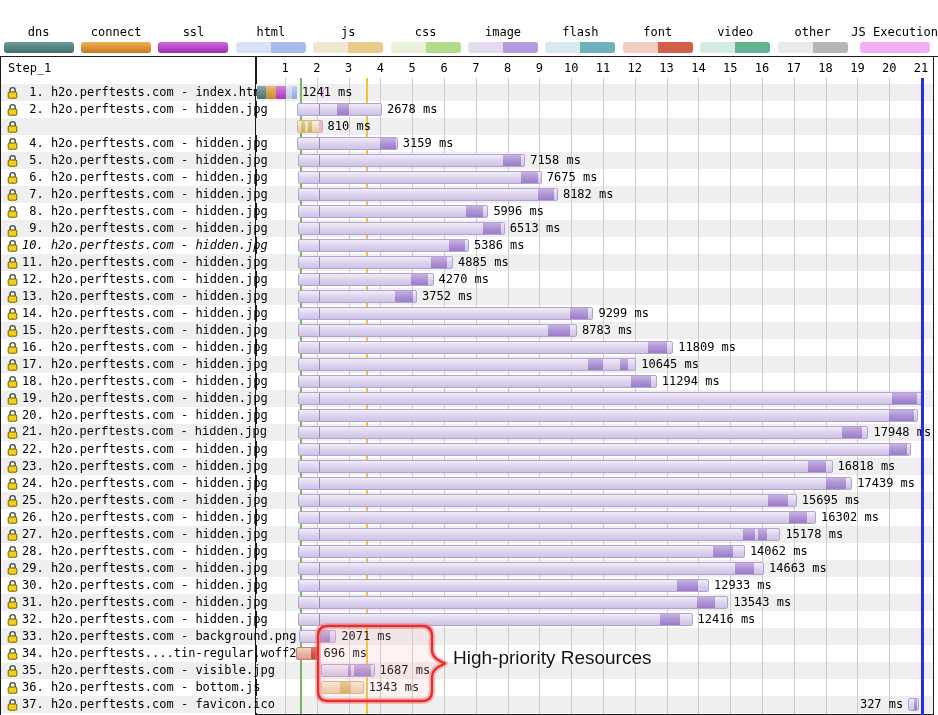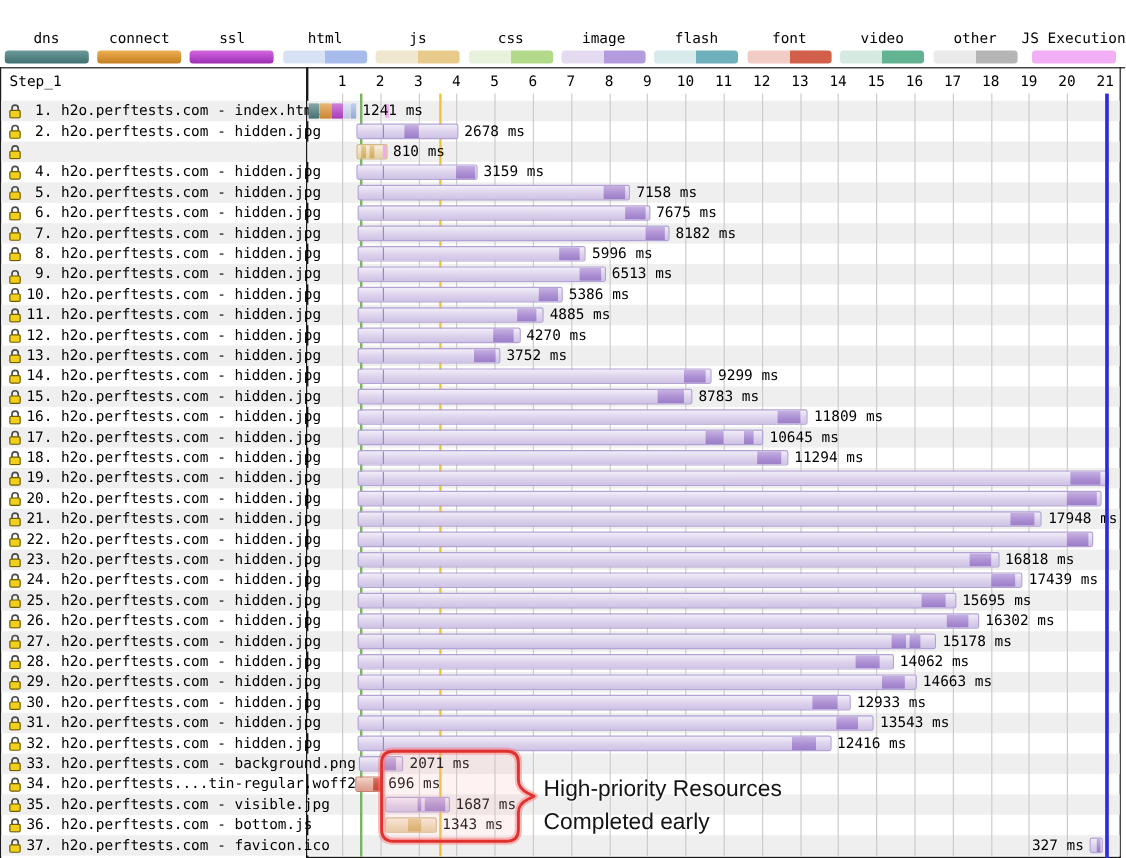--- a/index.html
+++ b/index.html
@@ -304,21 +304,21 @@
       <div class="mslabel" style="left: 493.393px; top: 181px; position: absolute;">5996 ms</div>
       <div class="rowlabel" style="left: 2px; top: 198px; width: 252px; height: 17px; position: absolute; align-items: flex-end;"><svg width="11" height="13" viewBox="0 0 11 13">
           <path d="M3,6.5 V4.2 a2.6,2.6 0 0 1 5.2,0 V6.5" fill="none" stroke="#4a4a4a" stroke-width="1.4"></path>
           <rect x="1.2" y="6" width="8.6" height="6.2" rx="1" fill="#f2cf1d" stroke="#6e5d00" stroke-width="1"></rect>
         </svg><span> 9. h2o.perftests.com - hidden.jpg</span></div>
       <div class="bar image" style="left: 297.72px; top: 200px; width: 207.113px; position: absolute;">
         <div class="seg dark-image" style="left: 90%; width: 8.5%;"></div>
         <div class="seg marker" style="left: 20.352px;"></div>
       </div>
       <div class="mslabel" style="left: 509.833px; top: 198px; position: absolute;">6513 ms</div>
-      <div class="rowlabel" style="left: 2px; top: 215px; width: 228px; height: 17px; position: absolute;"><svg width="11" height="13" viewBox="0 0 11 13">
+      <div class="rowlabel" style="left: 2px; top: 215px; width: 228px; height: 17px; position: absolute; font-style: italic;"><svg width="11" height="13" viewBox="0 0 11 13">
           <path d="M3,6.5 V4.2 a2.6,2.6 0 0 1 5.2,0 V6.5" fill="none" stroke="#4a4a4a" stroke-width="1.4"></path>
           <rect x="1.2" y="6" width="8.6" height="6.2" rx="1" fill="#f2cf1d" stroke="#6e5d00" stroke-width="1"></rect>
         </svg><span>10. h2o.perftests.com - hidden.jpg</span></div>
       <div class="bar image" style="left: 297.72px; top: 217px; width: 171.275px; position: absolute;">
         <div class="seg dark-image" style="left: 88.5%; width: 9.5%;"></div>
         <div class="seg marker" style="left: 20.352px;"></div>
       </div>
       <div class="mslabel" style="left: 473.995px; top: 215px; position: absolute;">5386 ms</div>
       <div class="rowlabel" style="left: 2px; top: 232px; width: 252px; height: 17px; position: absolute;"><svg width="11" height="13" viewBox="0 0 11 13">
           <path d="M3,6.5 V4.2 a2.6,2.6 0 0 1 5.2,0 V6.5" fill="none" stroke="#4a4a4a" stroke-width="1.4"></path>
@@ -402,21 +402,21 @@
         <div class="seg marker" style="left: 20.352px;"></div>
       </div>
       <div class="rowlabel" style="left: 2px; top: 385px; width: 236px; height: 17px; position: absolute;"><svg width="11" height="13" viewBox="0 0 11 13">
           <path d="M3,6.5 V4.2 a2.6,2.6 0 0 1 5.2,0 V6.5" fill="none" stroke="#4a4a4a" stroke-width="1.4"></path>
           <rect x="1.2" y="6" width="8.6" height="6.2" rx="1" fill="#f2cf1d" stroke="#6e5d00" stroke-width="1"></rect>
         </svg><span>20. h2o.perftests.com - hidden.jpg</span></div>
       <div class="bar image" style="left: 297.72px; top: 387px; width: 620.1px; position: absolute;">
         <div class="seg dark-image" style="left: 95.5%; width: 4%;"></div>
         <div class="seg marker" style="left: 20.352px;"></div>
       </div>
-      <div class="rowlabel" style="left: 2px; top: 402px; width: 252px; height: 17px; position: absolute;"><svg width="11" height="13" viewBox="0 0 11 13">
+      <div class="rowlabel" style="left: 2px; top: 402px; width: 252px; height: 17px; position: absolute; font-family: Liberation Mono, monospace;"><svg width="11" height="13" viewBox="0 0 11 13">
           <path d="M3,6.5 V4.2 a2.6,2.6 0 0 1 5.2,0 V6.5" fill="none" stroke="#4a4a4a" stroke-width="1.4"></path>
           <rect x="1.2" y="6" width="8.6" height="6.2" rx="1" fill="#f2cf1d" stroke="#6e5d00" stroke-width="1"></rect>
         </svg><span>21. h2o.perftests.com - hidden.jpg</span></div>
       <div class="bar image" style="left: 297.72px; top: 404px; width: 570.746px; position: absolute;">
         <div class="seg dark-image" style="left: 95.5%; width: 3.5%;"></div>
         <div class="seg marker" style="left: 20.352px;"></div>
       </div>
       <div class="mslabel" style="left: 873.466px; top: 402px; position: absolute;">17948 ms</div>
       <div class="rowlabel" style="left: 2px; top: 419px; width: 252px; height: 17px; position: absolute;"><svg width="11" height="13" viewBox="0 0 11 13">
           <path d="M3,6.5 V4.2 a2.6,2.6 0 0 1 5.2,0 V6.5" fill="none" stroke="#4a4a4a" stroke-width="1.4"></path>
@@ -561,15 +561,14 @@
       <div class="vline" style="left: 921px; top: 56px; width: 3px; height: 659px; background: rgb(43, 43, 223); z-index: 5; position: absolute;"></div>
     </div>
 
   <svg id="annotation-shape" width="938" height="715">
     <path d="M328,604 H422 Q432,604 432,614 V628 Q432,635 440,639 L445,641.5 L440,644 Q432,648 432,655 V669 Q432,679 422,679 H328 Q318,679 318,669 V614 Q318,604 328,604 Z" fill="rgba(255,185,185,0.18)" stroke="rgba(255,110,110,0.45)" stroke-width="6" stroke-linejoin="round"></path>
     <path d="M328,604 H422 Q432,604 432,614 V628 Q432,635 440,639 L445,641.5 L440,644 Q432,648 432,655 V669 Q432,679 422,679 H328 Q318,679 318,669 V614 Q318,604 328,604 Z" fill="none" stroke="#e0312e" stroke-width="2.4" stroke-linejoin="round"></path>
   </svg>
 
   <div id="annotation-text">
     <div>High-priority Resources</div>
-    <div>Completed early</div>
   </div>
 </div>
 
 </body></html>

